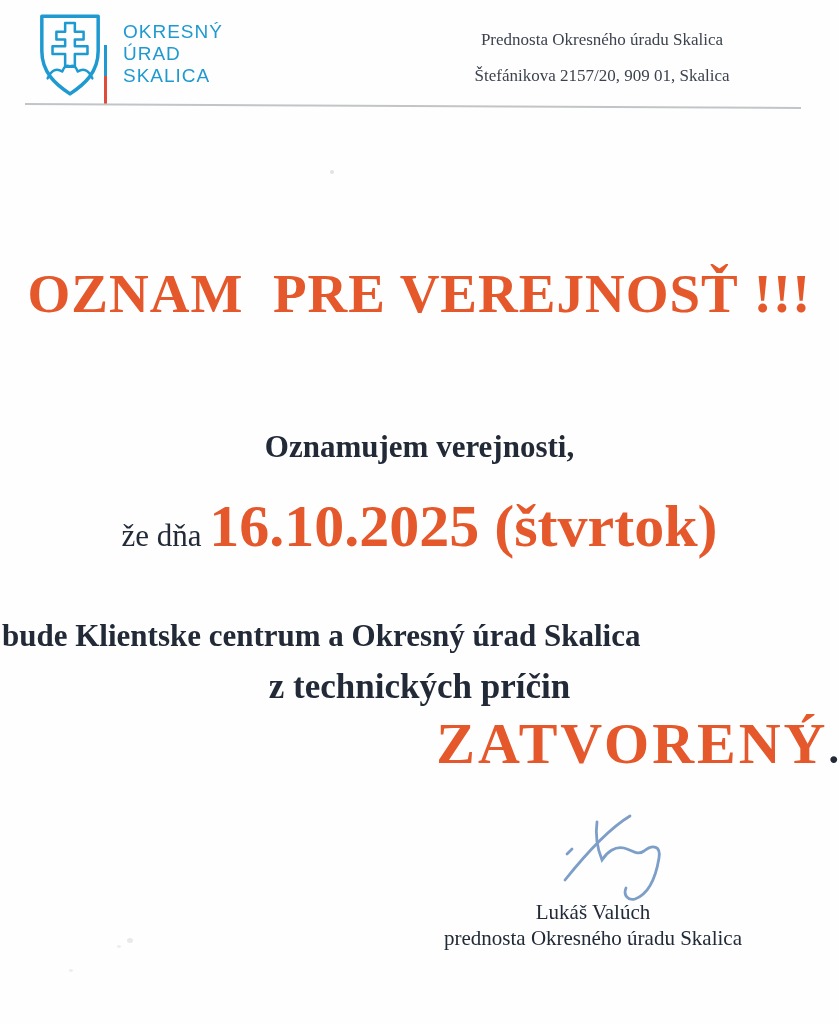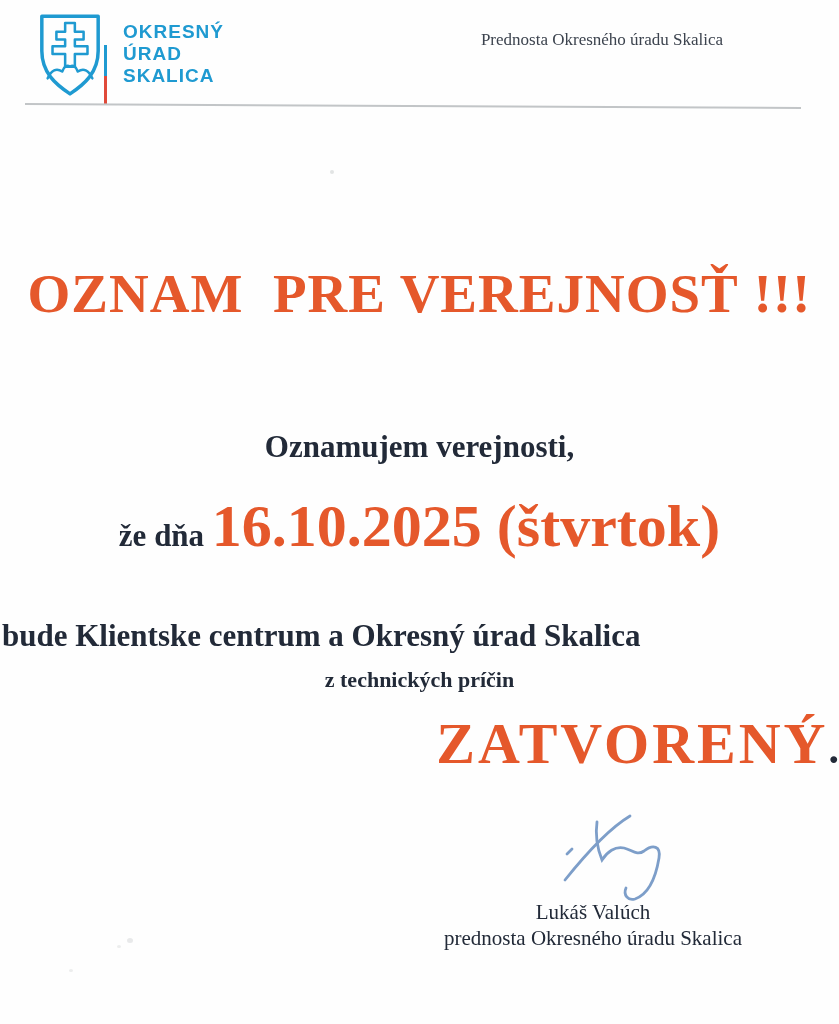--- a/index.html
+++ b/index.html
@@ -23,21 +23,21 @@
   }
 
   
   .coat{position:absolute;left:36px;top:12px;}
   .logo-divider{position:absolute;left:104px;top:45px;width:3px;height:60px;font-size:0;}
   .logo-divider .div-blue{display:block;width:3px;height:31px;background:var(--logo_blue);}
   .logo-divider .div-red{display:block;width:3px;height:29px;background:var(--divider_red);}
   .wordmark{
     position:absolute;left:123px;top:21px;
     font-family:"Liberation Sans","DejaVu Sans",sans-serif;
-    font-weight:bold;font-size:19px;line-height:22px;
+    font-weight:normal;font-size:19px;line-height:22px;
     letter-spacing:1px;color:var(--logo_blue);
   }
   .wordmark span{display:block;}
   .contact{
     position:absolute;left:452px;top:31px;width:300px;
     text-align:center;color:var(--contact_gray);
     font-size:17px;line-height:17px;
   }
   .contact p{margin-bottom:19px;}
   .rule{
@@ -54,29 +54,29 @@
   }
   .intro{
     position:absolute;left:0;top:429px;width:100%;
     text-align:center;font-size:31px;font-weight:bold;
     color:var(--dark);
   }
   .date-line{
     position:absolute;left:0;top:498px;width:100%;
     text-align:center;white-space:pre;line-height:56px;
   }
-  .date-prefix{font-size:31px;font-weight:bold;color:var(--dark);}
+  .date-prefix{font-size:31px;font-weight:normal;color:var(--dark);}
   .date-value{font-size:60px;font-weight:bold;color:var(--accent);}
   .body-line1{
     position:absolute;left:2px;top:618px;width:100%;
     text-align:left;font-size:31px;font-weight:bold;color:var(--dark);
   }
   .body-line2{
     position:absolute;left:0;top:667px;width:100%;
-    text-align:center;font-size:22px;font-weight:bold;color:var(--dark);
+    text-align:center;font-size:35px;font-weight:bold;color:var(--dark);
   }
   .closed-line{
     position:absolute;left:0;top:708px;width:100%;
     text-align:right;line-height:72px;
   }
   .closed-word{font-size:58px;font-weight:bold;letter-spacing:3px;color:var(--accent);}
   .closed-period{font-size:42px;font-weight:bold;color:var(--dark);}
 
   
   .sig-scribble{position:absolute;left:545px;top:800px;}
@@ -110,20 +110,21 @@
       <span class="div-blue"></span>
       <span class="div-red"></span>
     </div>
     <div class="wordmark">
       <span>OKRESNÝ</span>
       <span>ÚRAD</span>
       <span>SKALICA</span>
     </div>
     <div class="contact">
       <p>Prednosta Okresného úradu Skalica</p>
+      <p>Štefánikova 2157/20, 909 01, Skalica</p>
     </div>
   </header>
 
   <div class="rule"></div>
 
   <main>
     <h1 class="title">OZNAM  PRE VEREJNOSŤ !!!</h1>
 
     <p class="intro">Oznamujem verejnosti,</p>
 

